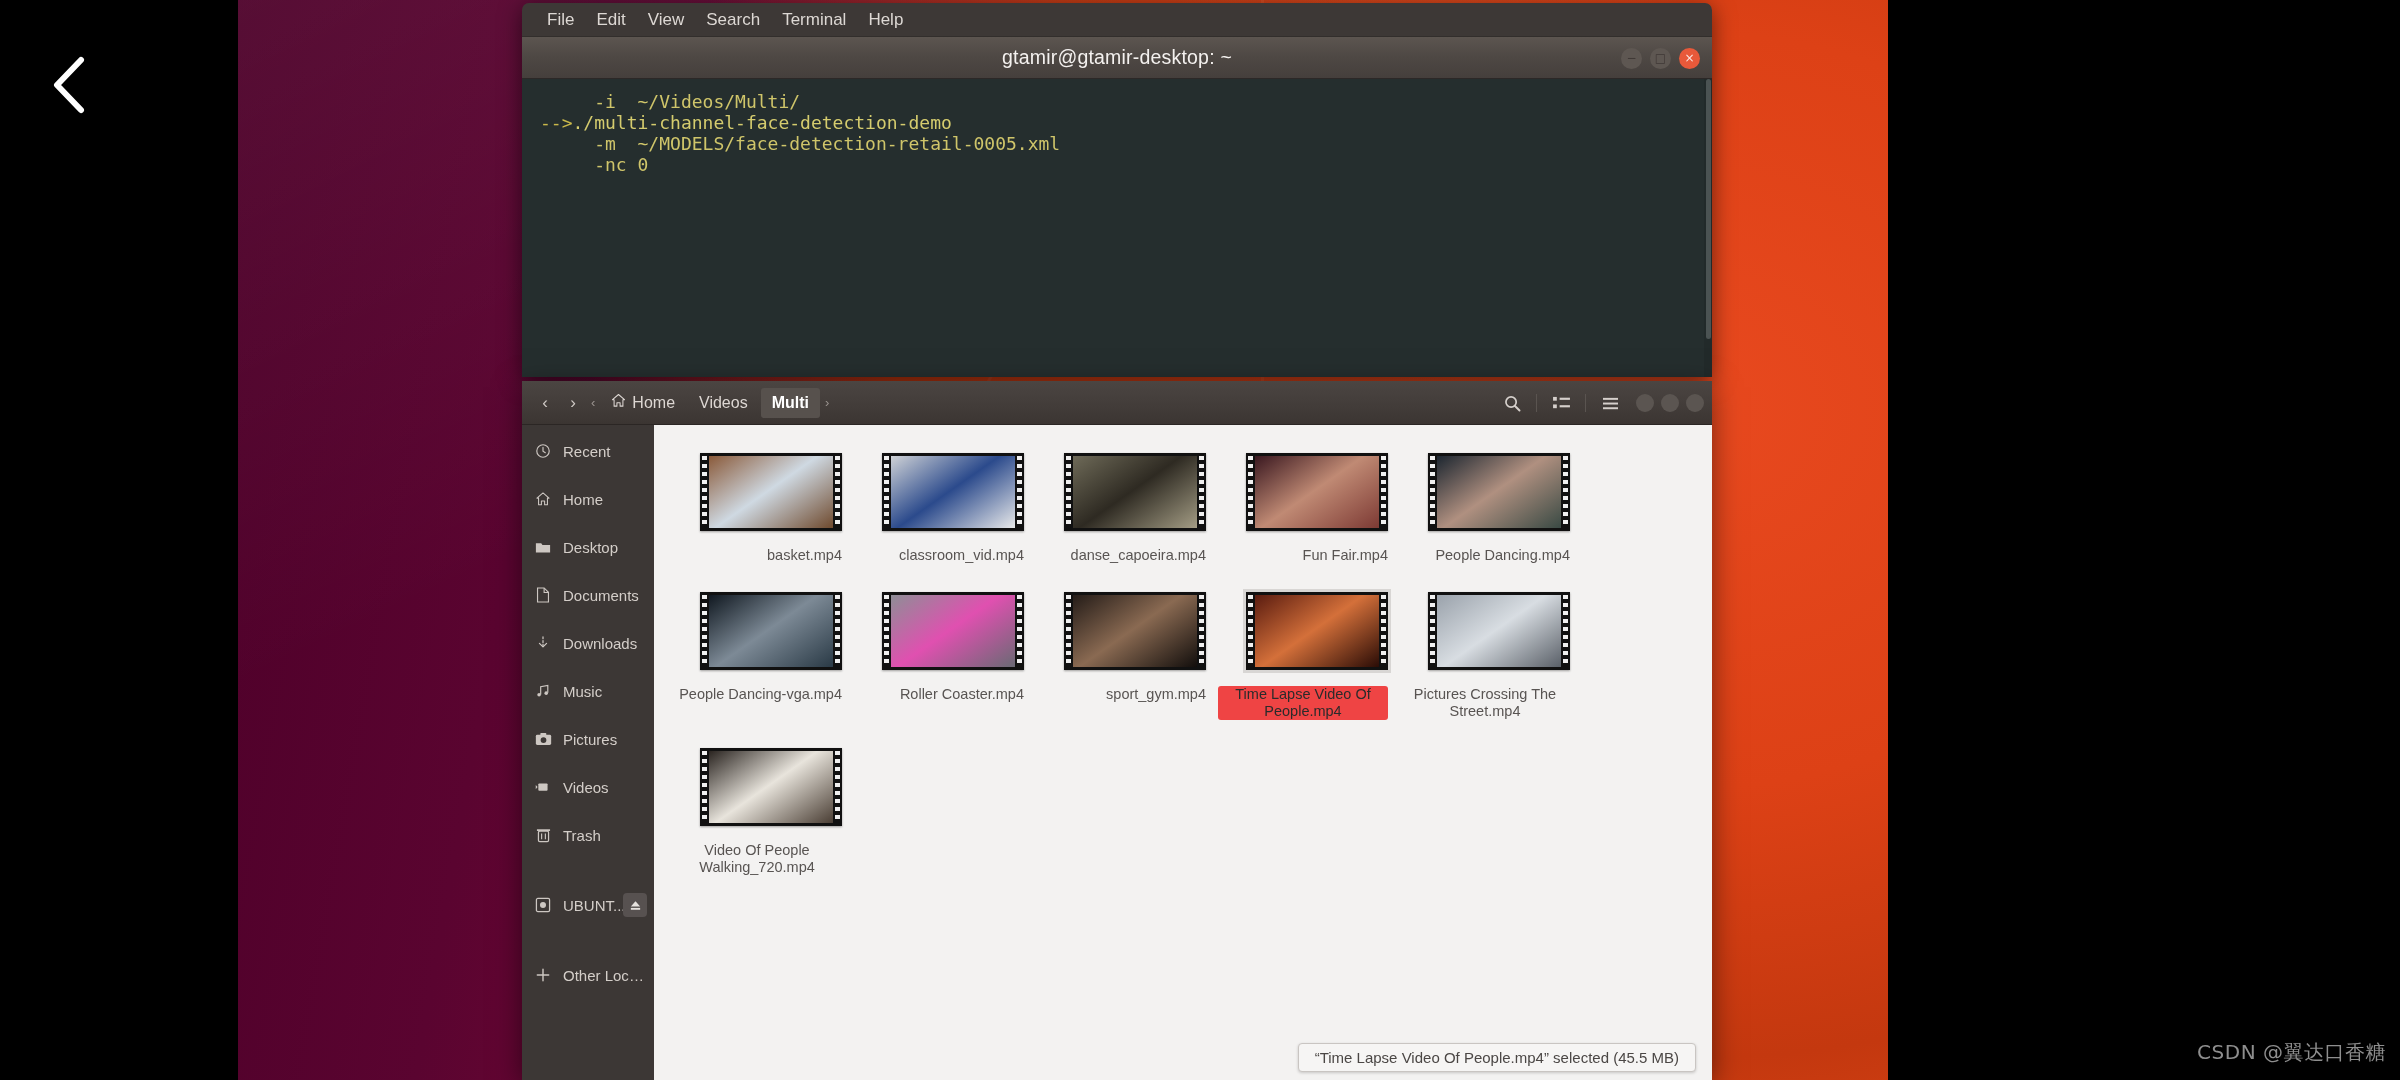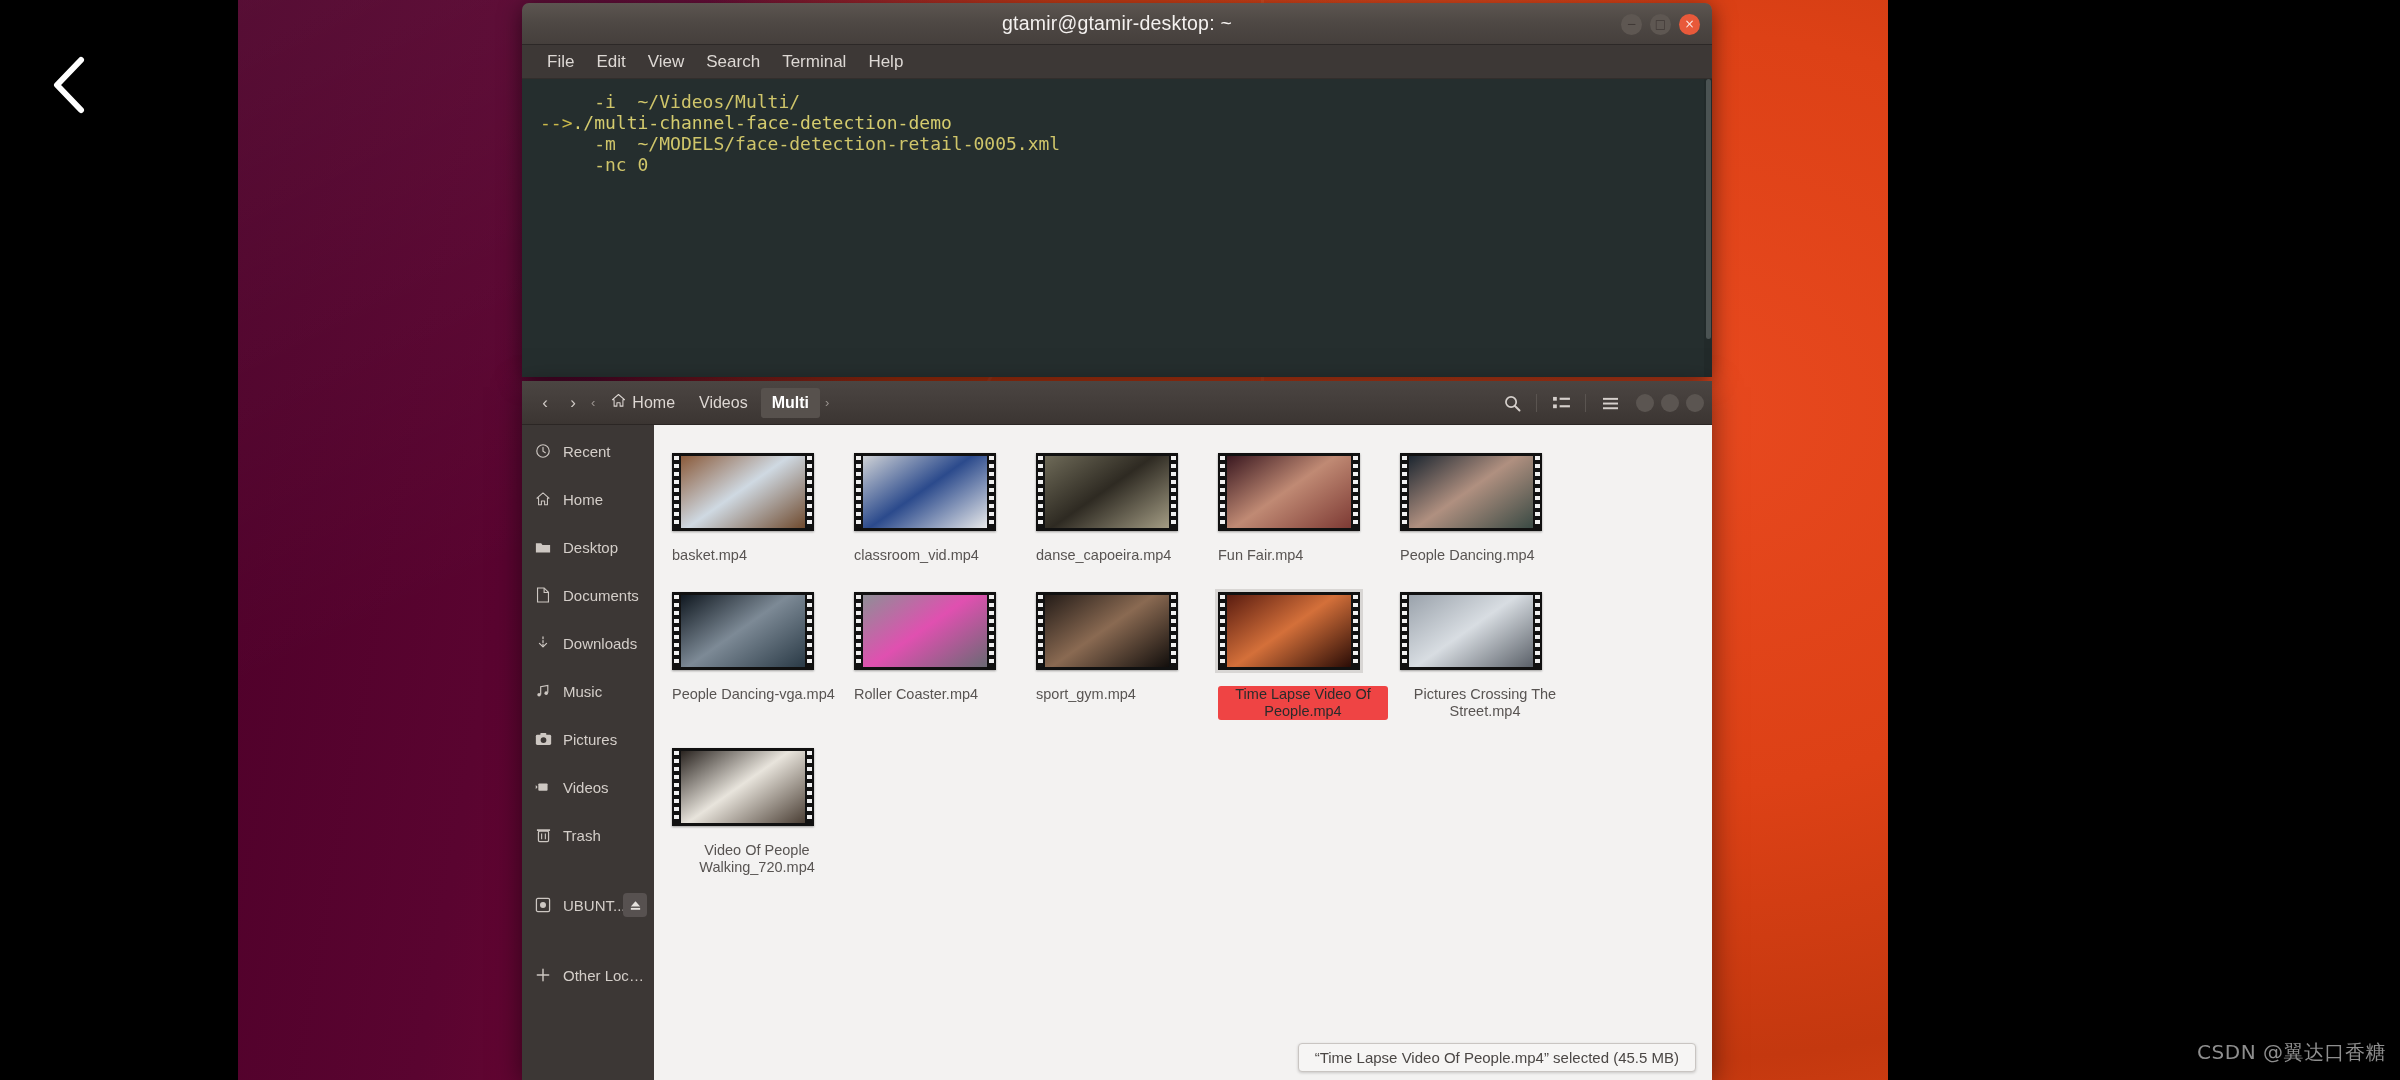--- a/index.html
+++ b/index.html
@@ -125,21 +125,21 @@
   }
 
   
   #fm-pane{ flex:1; background:#f3f2f1; position:relative; overflow:hidden; }
   #fm-grid{
     display:flex; flex-wrap:wrap; align-content:flex-start;
     padding:10px 0 0 12px;
   }
   .fitem{
     width:182px; padding:8px 6px 10px; display:flex; flex-direction:column;
-    align-items:flex-start; border-radius:4px;
+    align-items:flex-end; border-radius:4px;
   }
   .thumbwrap{ height:98px; display:flex; align-items:center; justify-content:center; }
   .filmstrip{
     position:relative; display:inline-block; background:#111; padding:3px 9px;
     box-shadow:0 1px 2px rgba(0,0,0,0.35);
   }
   .filmstrip .frame{ display:block; width:124px; height:72px; background-size:cover; background-position:center; }
   .perf{ position:absolute; top:3px; bottom:3px; width:9px; }
   .perf.l{ left:0; } .perf.r{ right:0; }
   .perf i{
@@ -177,45 +177,45 @@
     <div class="crease" style="left:56%;top:520px;width:2px;height:420px;transform:rotate(-18deg);background:rgba(255,255,255,0.05);"></div>
   </div>
 
   <div id="nav-prev">
     <svg width="46" height="62" viewBox="0 0 46 62">
       <polyline points="34,6 10,31 34,56" fill="none" stroke="#ffffff" stroke-width="6" stroke-linecap="round" stroke-linejoin="round"></polyline>
     </svg>
   </div>
 
   <div id="terminal">
-
-    <div id="term-titlebar">
-      <div id="term-title">gtamir@gtamir-desktop: ~</div>
-      <div class="wbtns">
-        <div class="wbtn min">
-          <span>−</span>
-        </div>
-        <div class="wbtn max">
-          <span>□</span>
-        </div>
-        <div class="wbtn close">
-          <span>×</span>
-        </div>
-      </div>
-    </div>
 
     <div id="term-menubar">
       <div class="mi">File</div>
       <div class="mi">Edit</div>
       <div class="mi">View</div>
       <div class="mi">Search</div>
       <div class="mi">Terminal</div>
       <div class="mi">Help</div>
     </div>
 
+    <div id="term-titlebar">
+      <div id="term-title">gtamir@gtamir-desktop: ~</div>
+      <div class="wbtns">
+        <div class="wbtn min">
+          <span>−</span>
+        </div>
+        <div class="wbtn max">
+          <span>□</span>
+        </div>
+        <div class="wbtn close">
+          <span>×</span>
+        </div>
+      </div>
+    </div>
+
     <div id="term-body">
       <div class="ln"><span class="tok-arg">     -i  ~/Videos/Multi/</span></div>
       <div class="ln"><span class="tok-prompt">--&gt;</span><span class="tok-cmd">./multi-channel-face-detection-demo</span></div>
       <div class="ln"><span class="tok-arg">     -m  ~/MODELS/face-detection-retail-0005.xml</span></div>
       <div class="ln"><span class="tok-arg">     -nc 0</span></div>
     </div>
 
     <div id="term-scroll">
       <div class="thumb"></div>
     </div>

